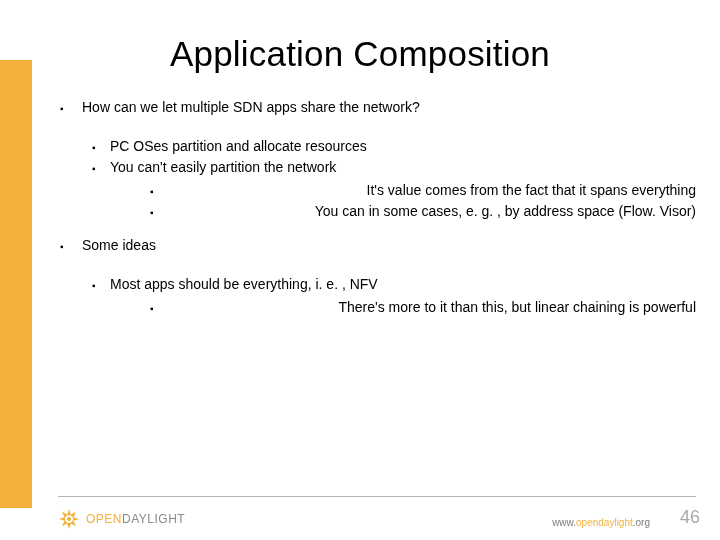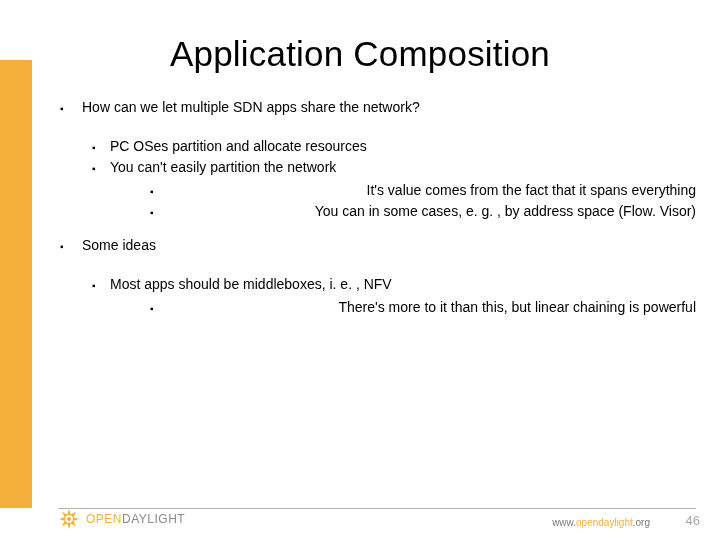--- a/index.html
+++ b/index.html
@@ -51,21 +51,21 @@
     font-size: 10px; color: #000; line-height: 22px;
   }
   ul.lvl3 { list-style: none; padding: 0; margin-top: 4px; margin-bottom: 4px; }
   ul.lvl3 > li { position: relative; padding-left: 56px; margin-top: 2px; }
   ul.lvl3 > li::before {
     content: "▪"; position: absolute; left: 40px; top: 0;
     font-size: 10px; color: #000; line-height: 22px;
   }
   .footer {
     position: absolute;
-    left: 0; bottom: 0; width: 720px; height: 32px;
+    left: 0; bottom: 0; width: 720px; height: 44px;
   }
   .footer-line {
     position: absolute;
     left: 58px; right: 24px; top: 0;
     height: 1px; background: #b5b5b5;
   }
   .logo {
     position: absolute;
     left: 58px; bottom: 10px;
     display: flex; align-items: center; gap: 6px;
@@ -80,21 +80,21 @@
   .logo-text .daylight { color: #8a8a8a; font-weight: 300; }
   .footer-url {
     position: absolute;
     right: 70px; bottom: 12px;
     font-size: 10px; color: #7d7d7d; margin-top: 32px;
   }
   .footer-url .accent { color: #f3b13b; }
   .page-num {
     position: absolute;
     right: 20px; bottom: 12px;
-    font-size: 13px; color: #a8a8a8;
+    font-size: 18px; color: #a8a8a8;
   }
 </style>
 </head>
 <body>
 
 <div class="sidebar"></div>
 
 <h1 class="title">Application Composition</h1>
 
 <div class="content">
@@ -115,21 +115,21 @@
               <span>You can in some cases, e. g. , by address space (Flow. Visor)</span>
             </li>
           </ul>
         </li>
       </ul>
     </li>
     <li>
       <span>Some ideas</span>
       <ul class="lvl1">
         <li>
-          <span>Most apps should be middleboxes, i. e. , NFV</span>
+          <span>Most apps should be everything, i. e. , NFV</span>
           <ul class="lvl2">
             <li>
               <span>There's more to it than this, but linear chaining is powerful</span>
             </li>
           </ul>
         </li>
       </ul>
     </li>
   </ul>
 </div>

